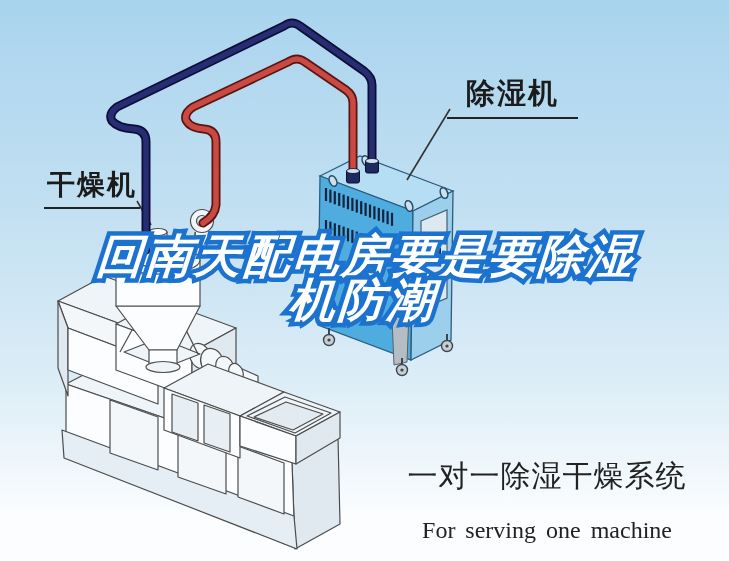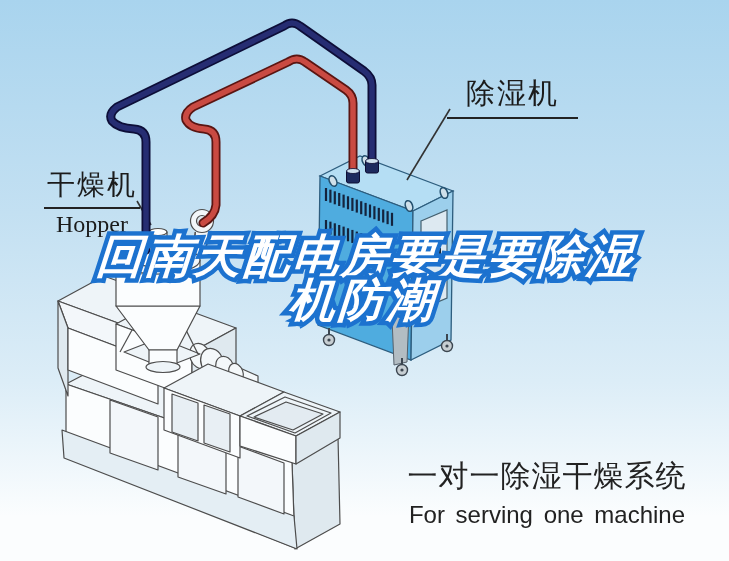--- a/index.html
+++ b/index.html
@@ -10,21 +10,21 @@
     --watermark-stroke:#1c72cf; --ink:#1b1b1b;
   }
   html,body{margin:0;padding:0;}
   body{
     width:729px;height:561px;position:relative;overflow:hidden;
     font-family:"Liberation Sans","DejaVu Sans",sans-serif;
     background:linear-gradient(180deg,var(--sky-top) 0%,#c3e0f2 38%,var(--sky-mid) 68%,var(--sky-bottom) 92%);
   }
   .scene-svg{position:absolute;left:0;top:0;}
   .label{position:absolute;color:var(--ink);}
-  .label .zh{font-weight:normal;letter-spacing:2px;text-align:center;display:block;
+  .label .zh{font-weight:bold;letter-spacing:2px;text-align:center;display:block;
     border-bottom:2px solid #222;padding-bottom:3px;}
   .label .en{font-family:"Liberation Serif","DejaVu Serif",serif;display:block;white-space:nowrap;}
   #hopper-label{left:44px;top:166px;width:96px;}
   #hopper-label .zh{font-size:28px;}
   #hopper-label .en{font-size:24px;text-align:center;margin-top:2px;}
   #dehumidifier-label{left:447px;top:74px;width:230px;}
   #dehumidifier-label .zh{font-size:29px;width:131px;}
   #dehumidifier-label .en{font-size:24px;margin-left:10px;margin-top:2px;}
   #watermark{
     position:absolute;left:0;top:234px;width:729px;text-align:center;
@@ -32,22 +32,22 @@
     letter-spacing:3px;transform:skewX(-4deg);
   }
   .wm-line{position:relative;display:block;}
   .wm-line .back{
     -webkit-text-stroke:9px var(--watermark-stroke);
     color:var(--watermark-stroke);position:absolute;left:0;right:0;top:0;
   }
   .wm-line .front{color:#fff;position:relative;}
   #caption{position:absolute;left:402px;top:456px;width:290px;text-align:center;color:#222;}
   #caption .zh{font-size:30px;font-weight:normal;letter-spacing:1px;display:block;}
-  #caption .en{font-family:Liberation Sans, sans-serif;font-size:24px;
-    word-spacing:4px;display:block;margin-top:4px;}
+  #caption .en{font-family:Liberation Serif, serif;font-size:24px;
+    word-spacing:4px;display:block;margin-top:20px;}
   .mk{stroke:#4d4d4d;stroke-width:1.2;stroke-linejoin:round;}
   .f-front{fill:#fbfdfe;} .f-top{fill:#eef4f8;} .f-side{fill:#dfe9ef;}
   .f-base{fill:#e4eef4;} .f-panel{fill:#f3f7fa;} .f-win{fill:#e8eff4;}
 </style>
 </head>
 <body>
 
 <svg class="scene-svg" width="729" height="561" viewBox="0 0 729 561">
 
   <g>
@@ -197,21 +197,20 @@
   <g>
     <rect x="346.5" y="170" width="13" height="13" rx="2" fill="#1d2a5e" stroke="#0c0d33"></rect>
     <ellipse cx="353" cy="171" rx="6.5" ry="2.5" fill="#cfe0ee" stroke="#0c0d33" stroke-width="0.8"></ellipse>
     <rect x="365.5" y="160" width="13" height="13" rx="2" fill="#1d2a5e" stroke="#0c0d33"></rect>
     <ellipse cx="372" cy="161" rx="6.5" ry="2.5" fill="#cfe0ee" stroke="#0c0d33" stroke-width="0.8"></ellipse>
   </g>
 </svg>
 
 <div class="label" id="hopper-label">
   <span class="zh">干燥机</span>
-  <span class="en">Hopper</span>
 </div>
 
 <div class="label" id="dehumidifier-label">
   <span class="zh">除湿机</span>
 </div>
 
 <div id="watermark">
   <span class="wm-line">
     <span class="back" aria-hidden="true">回南天配电房要是要除湿</span><span class="front">回南天配电房要是要除湿</span>
   </span>

